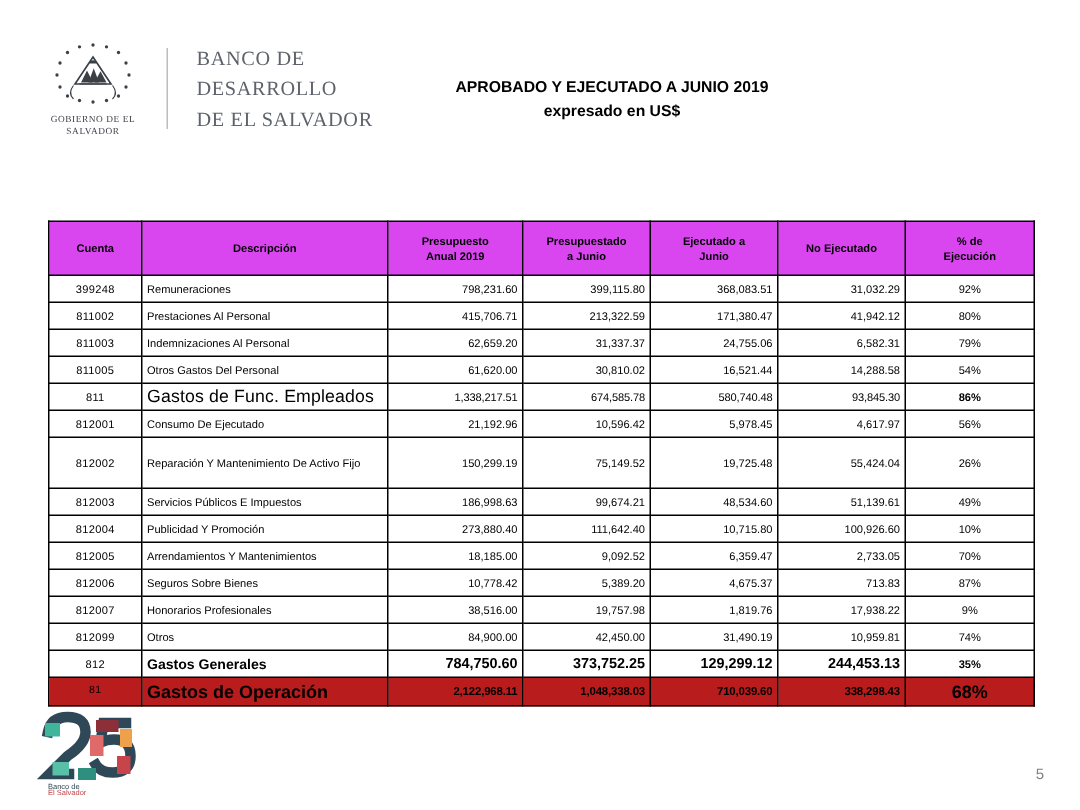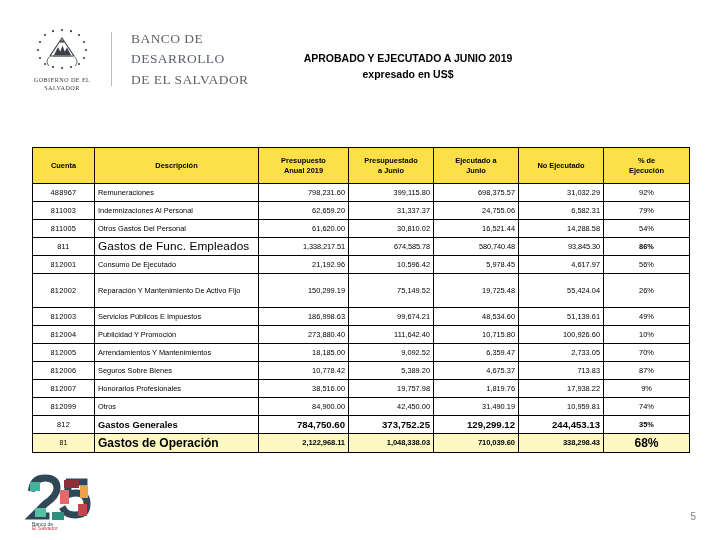--- a/index.html
+++ b/index.html
@@ -84,21 +84,21 @@
   table.budget td, table.budget th {
     border: 1px solid #000000;
     padding: 0 3px;
     vertical-align: middle;
     font-size: 7.4px;
     line-height: 1.22;
     box-sizing: border-box;
   }
   
   thead th {
-    background: #fde047;
+    background: #d946ef;
     text-align: center;
     font-weight: bold;
     height: 36px;
     padding: 1px 2px;
   }
   th.h-cuenta { font-size: 11px; }
   th.h-desc   { font-size: 8.2px; }
   th.h-num    { font-size: 8px; margin-left: 17px; }
 
   
@@ -126,21 +126,21 @@
     letter-spacing: .1px;
   }
   tr.subtotal td.num  { font-weight: normal; }
   tr.subtotal td.pct  { font-weight: bold; }
   tr.sub2 td.desc { font-size: 9.4px; font-weight: bold; }
   tr.sub2 td.num  { font-size: 9.6px; font-weight: bold; padding-left: 28px; }
   tr.sub2 td.pct  { font-weight: bold; }
 
   
   tr.grand td {
-    background: #fef9c3;
+    background: #b91c1c;
     height: 19px;
   }
   tr.grand td.desc { font-size: 12px; font-weight: bold; }
   tr.grand td.num  { font-size: 7.6px; font-weight: bold; }
   tr.grand td.pct  { font-size: 12px; font-weight: bold; }
   tr.grand td.acct { font-size: 7px; }
 
   
   #anniversary {
     position: absolute;
@@ -247,27 +247,36 @@
           <div>No Ejecutado</div>
         </th>
         <th class="h-num">
           <div>% de</div>
           <div>Ejecución</div>
         </th>
       </tr>
     </thead>
     <tbody id="tbody">
         <tr class="data">
-          <td class="acct">488967</td>
+          <td class="acct">399248</td>
           <td class="desc">Remuneraciones</td>
           <td class="num">798,231.60</td>
           <td class="num">399,115.80</td>
-          <td class="num">698,375.57</td>
+          <td class="num">368,083.51</td>
           <td class="num">31,032.29</td>
           <td class="pct">92%</td>
+        </tr>
+        <tr class="data">
+          <td class="acct">811002</td>
+          <td class="desc">Prestaciones Al Personal</td>
+          <td class="num">415,706.71</td>
+          <td class="num">213,322.59</td>
+          <td class="num">171,380.47</td>
+          <td class="num">41,942.12</td>
+          <td class="pct">80%</td>
         </tr>
         <tr class="data">
           <td class="acct">811003</td>
           <td class="desc">Indemnizaciones Al Personal</td>
           <td class="num">62,659.20</td>
           <td class="num">31,337.37</td>
           <td class="num">24,755.06</td>
           <td class="num">6,582.31</td>
           <td class="pct">79%</td>
         </tr>

